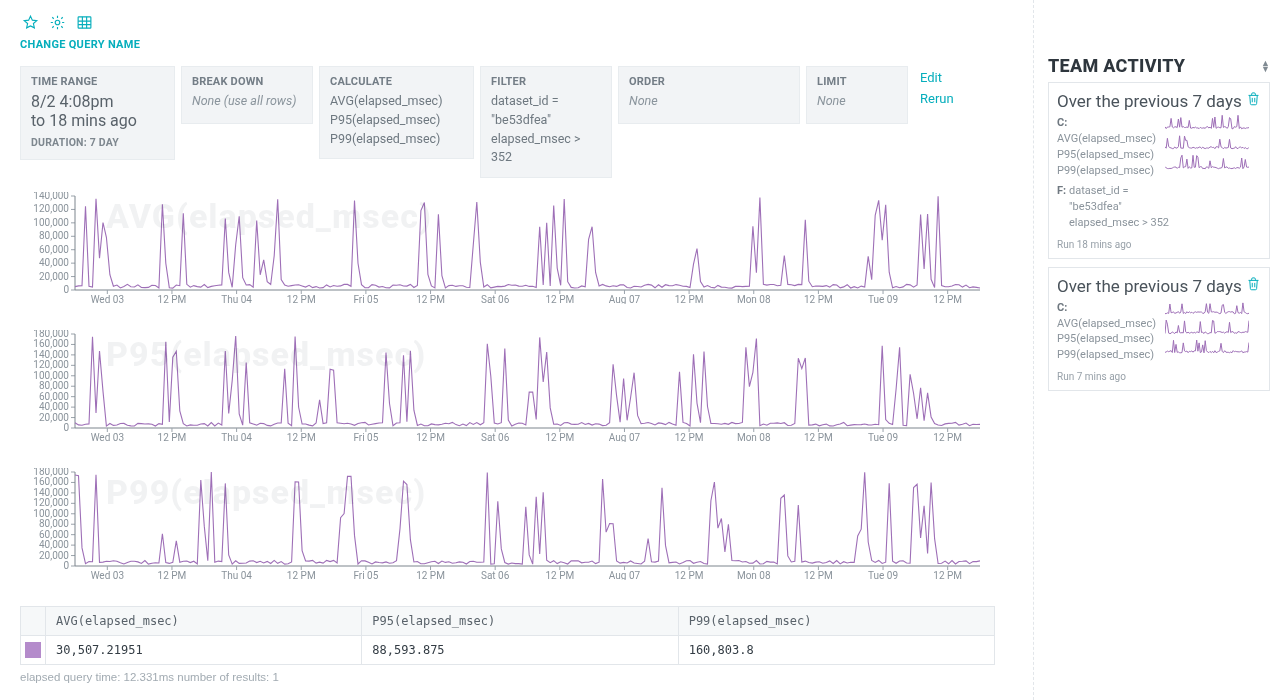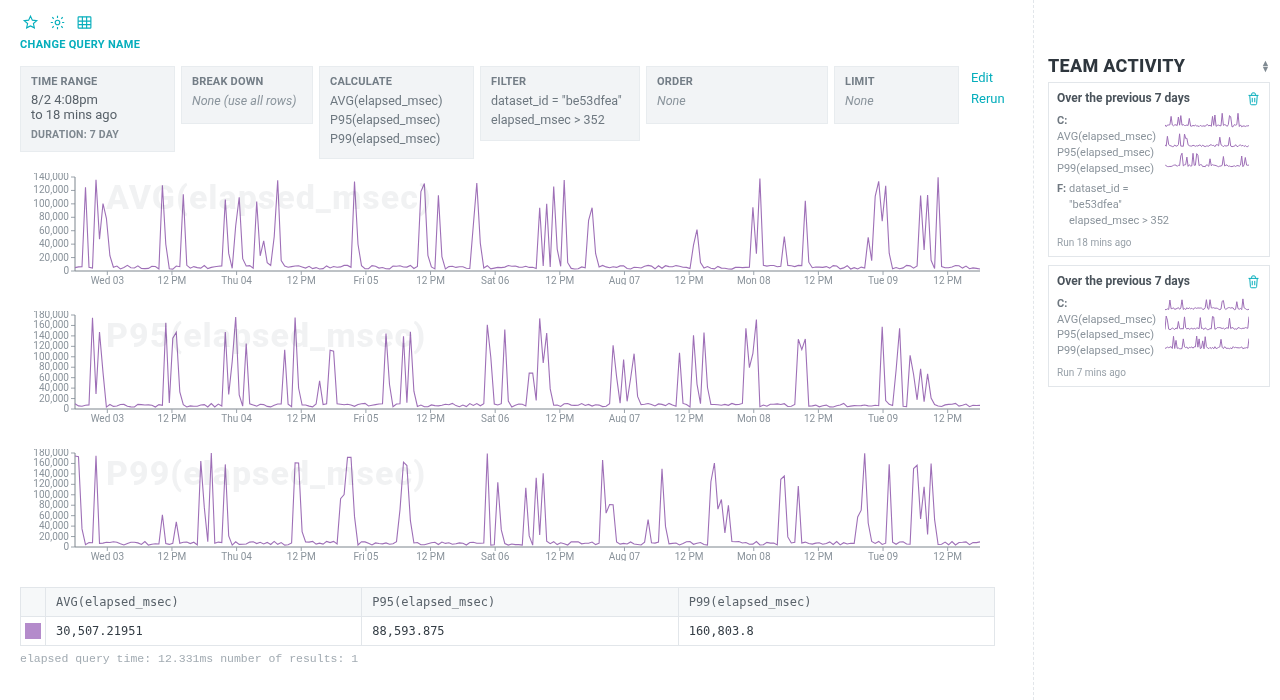--- a/index.html
+++ b/index.html
@@ -59,28 +59,28 @@
 
   
   .builder{display:flex;gap:6px;align-items:flex-start;}
   .card{
     background:var(--card);border:1px solid #e8ecef;
     padding:8px 10px 10px;min-height:58px;
   }
   .card .hdr{font-size:11px;font-weight:700;color:#737d86;letter-spacing:.2px;margin-bottom:4px;}
   .card .val{font-size:12.5px;color:#6e7880;line-height:1.5;}
   .card .val.it{font-style:italic;color:#8a949c;}
-  .card.time .t1{font-size:13px;color:#59626a;}
+  .card.time .t1{font-size:16px;color:#59626a;}
   .card.time .dur{font-size:10.5px;font-weight:700;color:#7e878f;margin-top:6px;letter-spacing:.2px;}
   .c-time{width:155px;}
   .c-break{width:132px;}
   .c-calc{width:155px;}
-  .c-filter{width:160px;}
+  .c-filter{width:132px;}
   .c-order{width:182px;}
-  .c-limit{width:125px;}
+  .c-limit{width:102px;}
   .side-actions{
     display:flex;flex-direction:column;gap:6px;padding:4px 4px 0 6px;
     font-size:13px;
   }
   .side-actions span{color:var(--teal);cursor:pointer;}
 
   
   .charts{margin-top:14px;}
   .chart{position:relative;height:128px;margin-bottom:10px;}
   .chart svg{display:block;}
@@ -95,33 +95,33 @@
   table.results{
     width:975px;border-collapse:collapse;margin-top:4px;font-family:Menlo,Consolas,monospace;font-size:12px;
   }
   table.results th, table.results td{
     text-align:left;padding:7px 10px;border:1px solid var(--line);
   }
   table.results th{background:#f6f8f9;font-weight:400;color:#59626a;}
   table.results td.sw{width:24px;padding:4px;}
   .swatch{width:16px;height:16px;background:var(--purple-soft);display:block;}
   .footer-note{
-    font-family:Liberation Mono, monospace;font-size:11.5px;color:#a2abb2;margin-top:6px;
+    font-family:Liberation Sans, sans-serif;font-size:11.5px;color:#a2abb2;margin-top:6px;
   }
 
   
   .side-head{display:flex;align-items:center;justify-content:space-between;margin-bottom:6px;margin-top:47px;}
   .side-title{font-size:18px;font-weight:800;color:#2e363d;letter-spacing:.3px;}
   .sort-arrows{display:flex;flex-direction:column;line-height:6px;color:#808a92;font-size:9px;cursor:pointer;}
   .activity{
     border:1px solid var(--line);padding:8px 8px 8px 8px;margin-bottom:8px;
     position:relative;
   }
   .activity .top{display:flex;justify-content:space-between;align-items:flex-start;}
-  .act-title{font-size:12px;font-weight:700;color:#4a535b;}
+  .act-title{font-size:17px;font-weight:400;color:#4a535b;}
   .trash{color:var(--teal);cursor:pointer;}
   .trash svg{width:15px;height:15px;stroke:currentColor;fill:none;stroke-width:1.6;}
   .cf{font-size:11px;color:#8b949c;line-height:1.45;margin-top:4px;}
   .cf .lbl{font-weight:700;color:#6f7880;display:inline-block;width:12px;vertical-align:top;}
   .cf .body{display:inline-block;width:108px;vertical-align:top;}
   .spark{display:inline-block;vertical-align:top;}
   .act-run{font-size:10px;color:#98a1a9;margin-top:8px;}
   .dot{
     position:absolute;left:-22px;top:140px;width:8px;height:8px;border-radius:50%;
     background:#1fc6d4;

